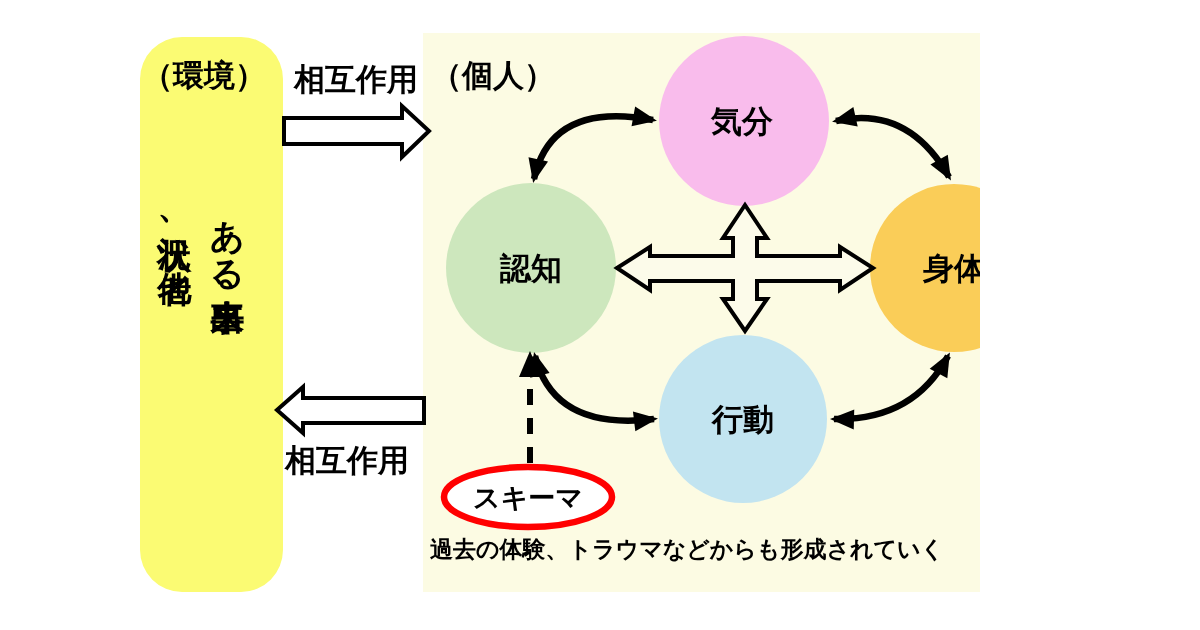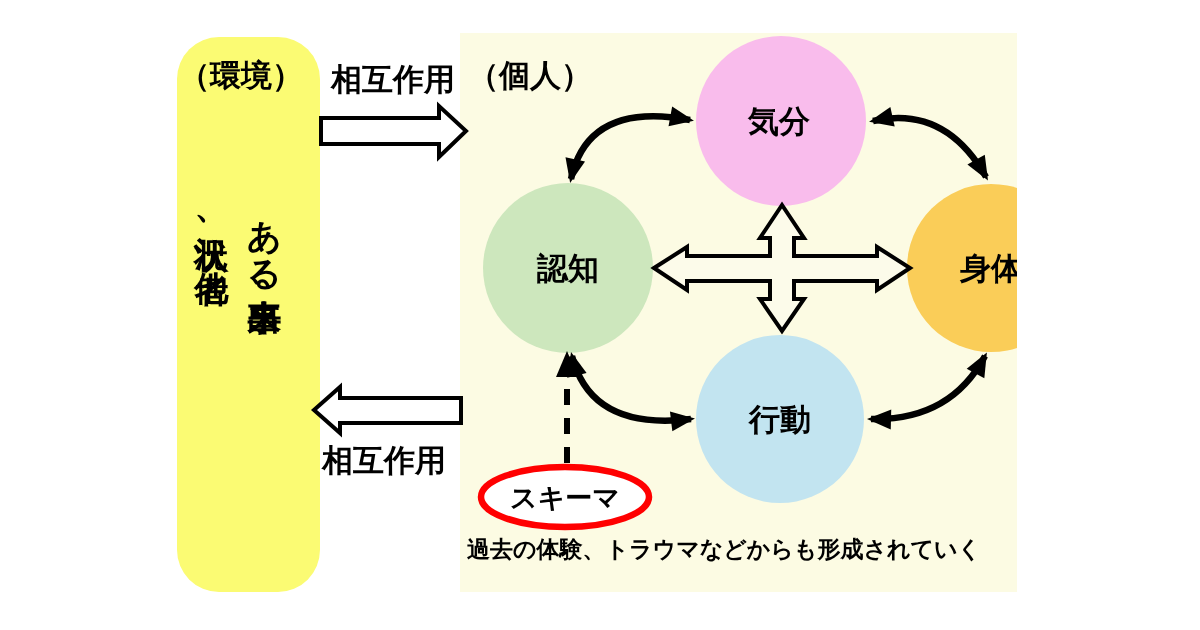--- a/index.html
+++ b/index.html
@@ -3,21 +3,20 @@
 <meta charset="utf-8">
 <style>
   html, body { margin: 0; padding: 0; background: #ffffff; }
   .canvas {
     position: relative;
     width: 980px;
     height: 630px;
     background: #ffffff;
     font-family: "Liberation Sans", sans-serif;
     overflow: hidden;
-    padding-left: 37px;
   }
   svg { display: block; }
   svg text {
     font-family: "Liberation Sans", sans-serif;
     font-weight: bold;
     fill: #000000;
   }
   .t-header   { font-size: 31px; }
   .t-circle   { font-size: 31px; }
   .t-schema   { font-size: 27px; }

